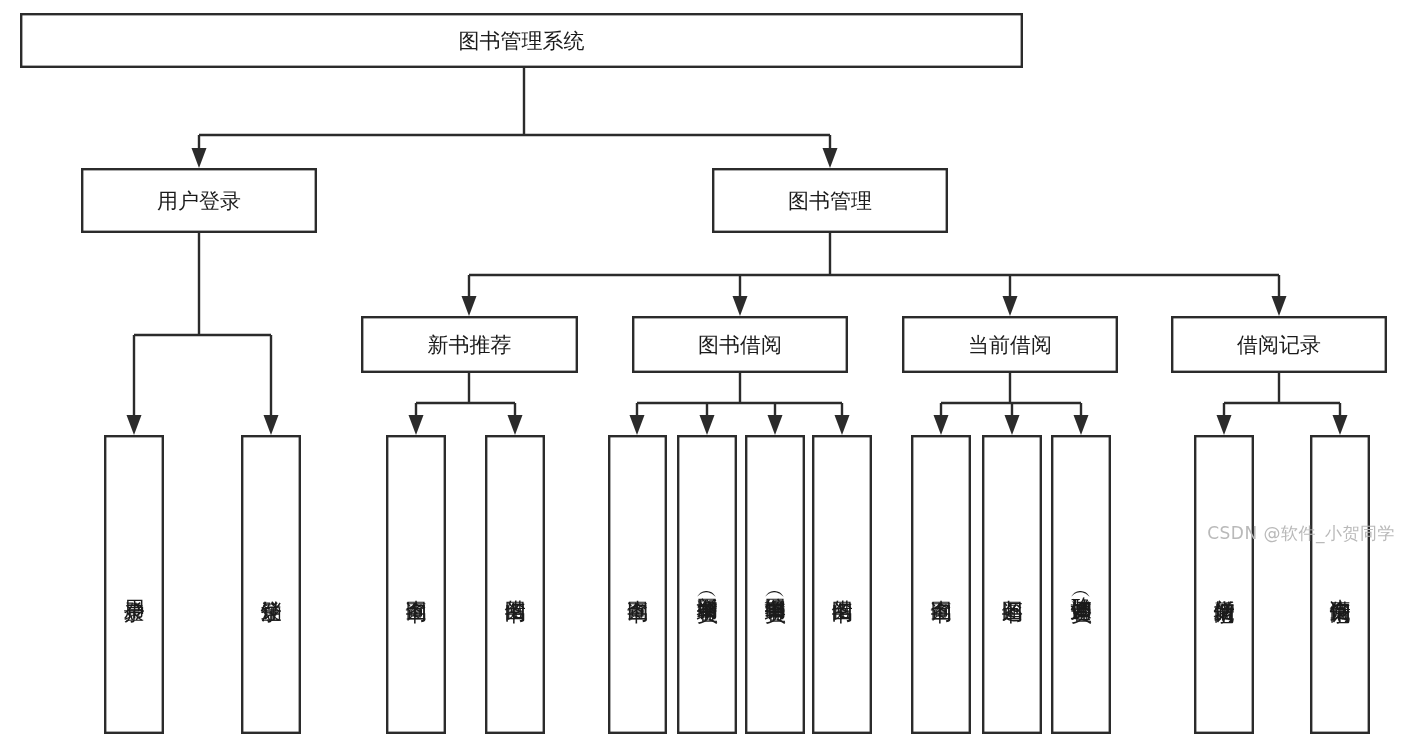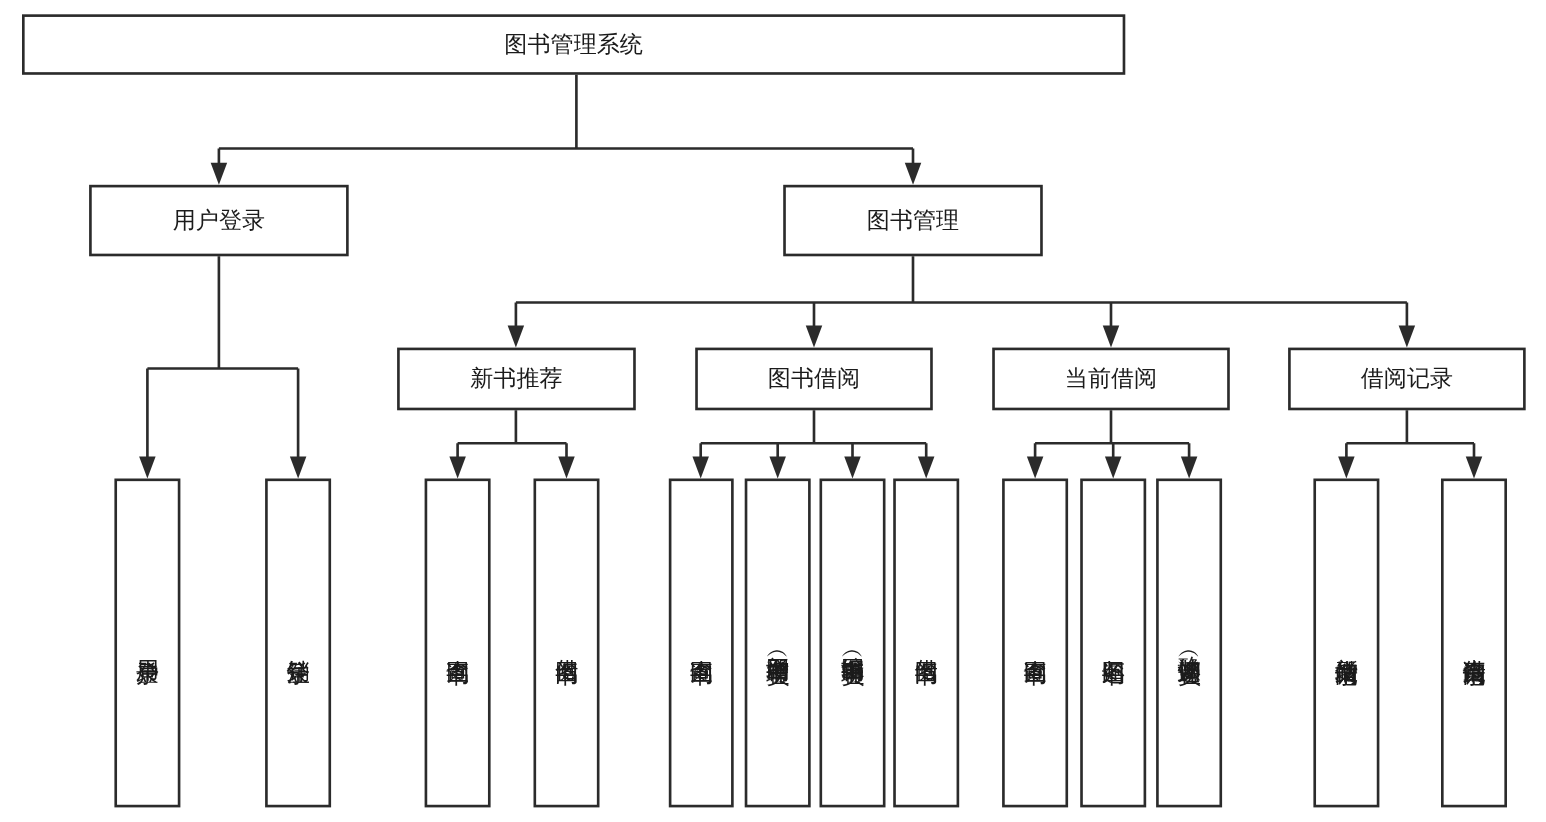--- a/index.html
+++ b/index.html
@@ -195,14 +195,15 @@
         <span class="vertical-label">确认归还（管理员）</span>
       </div>
       <div class="vertical-label-wrap" style="left: 1194px; top: 435px; width: 60px; height: 299px;">
         <span class="vertical-label">新增借阅记录</span>
       </div>
       <div class="vertical-label-wrap" style="left: 1310px; top: 435px; width: 60px; height: 299px;">
         <span class="vertical-label">查询借阅记录</span>
       </div>
     </div>
 
+  <div class="watermark">CSDN @软件_小贺同学</div>
 
 </div>
 
 </body></html>

